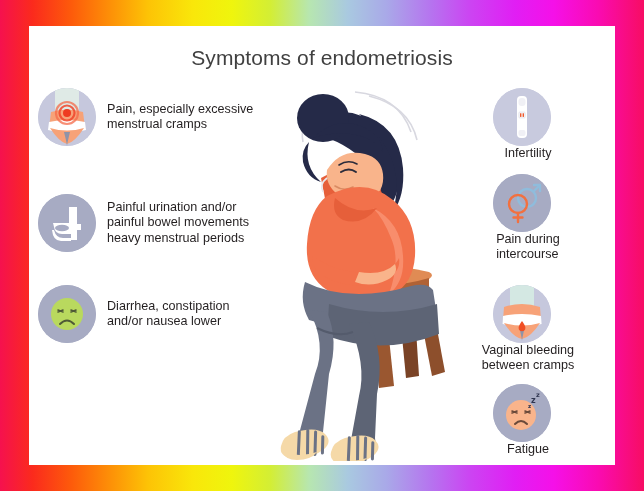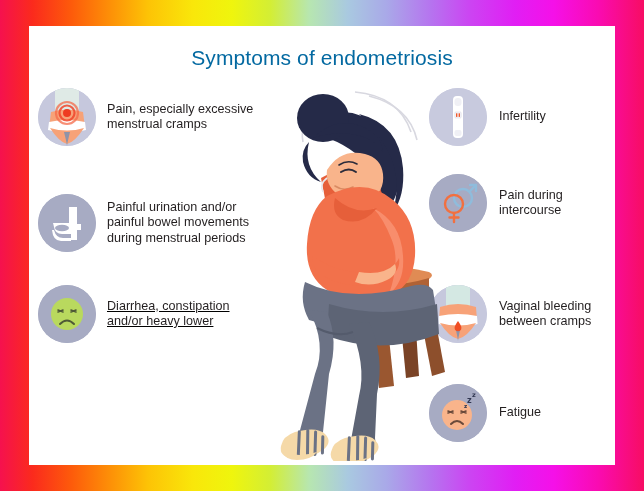--- a/index.html
+++ b/index.html
@@ -20,44 +20,44 @@
         #cc44f2 73%, #e11ef4 80%, #f510e8 86%, #fa0bb0 93%, #f70d63 100%);
   }
   #card{
     position:absolute;left:29px;top:26px;width:586px;height:439px;
     background:#ffffff;box-sizing:border-box;
   }
 
   
   #page-title{
     position:absolute;left:0;top:20px;width:586px;text-align:center;
-    font-size:21px;color:#0369a1;letter-spacing:.1px;font-weight:400;
+    font-size:21px;color:#404040;letter-spacing:.1px;font-weight:400;
   }
 
   
   .symptom{position:absolute;display:flex;align-items:center;}
   .sym-left{left:9px;width:260px;}
-  .sym-right{left:400px;width:186px;}
+  .sym-right{left:400px;width:186px;flex-direction:column;}
 
   .icon-circle{
     width:58px;height:58px;border-radius:50%;background:#a7abc3;
     flex:0 0 58px;position:relative;overflow:hidden;
   }
   .icon-circle.lavender{background:#c6c8dd;}
   .icon-circle.pale{background:#c8cade;}
 
   .sym-label{
     font-size:12.6px;line-height:15.4px;color:#231f20;margin-left:11px;
   }
   .sym-right .sym-label{margin-left:12px;}
 
   
   #row-0{top:62px;}
   #row-1{top:159px;margin-top:9px;}
-  #row-2{top:259px;text-decoration:underline;}
+  #row-2{top:259px;}
   #row-3{top:358px;}
   #row-4{top:62px;}
   #row-5{top:148px;}
   #row-6{top:259px;}
   #row-7{top:358px;}
 
   
   #illustration{position:absolute;left:180px;top:40px;width:260px;height:395px;}
 
   svg{display:block;}
@@ -95,37 +95,37 @@
         <svg width="58" height="58" viewBox="0 0 58 58">
           <circle cx="29" cy="29" r="29" fill="#a7abc3"></circle>
           <path d="M31 13 h8 v17 h4 v6 h-4 v10 h-6 v-6 h-9 q-7 0 -8 -7 l-1 -4 h16 z" fill="#ffffff"></path>
           <path d="M16 36 q2 8 9 8 h8 v3 h-10 q-8 0 -9 -11 z" fill="#ffffff"></path>
           <ellipse cx="24" cy="34" rx="7" ry="3.2" fill="#a7abc3"></ellipse>
         </svg>
       </div>
       <div class="sym-label">
         <div>Painful urination and/or</div>
         <div>painful bowel movements</div>
-        <div>during menstrual periods</div>
+        <div>heavy menstrual periods</div>
       </div>
     </div>
 
     <div class="symptom sym-left" id="row-2">
       <div class="icon-circle">
         <svg width="58" height="58" viewBox="0 0 58 58">
           <circle cx="29" cy="29" r="29" fill="#a7abc3"></circle>
           <circle cx="29" cy="29" r="16" fill="#b9d95e"></circle>
           <path d="M20 25 l5 2 M25 25 l-5 2" stroke="#4f5a36" stroke-width="1.6" stroke-linecap="round"></path>
           <path d="M33 25 l5 2 M38 25 l-5 2" stroke="#4f5a36" stroke-width="1.6" stroke-linecap="round"></path>
           <path d="M22 39 q7 -7 14 0" fill="none" stroke="#4f5a36" stroke-width="2" stroke-linecap="round"></path>
         </svg>
       </div>
       <div class="sym-label">
         <div>Diarrhea, constipation</div>
-        <div>and/or heavy lower</div>
+        <div>and/or nausea lower</div>
       </div>
     </div>
 
 
     <div class="symptom sym-right" id="row-4">
       <div class="icon-circle pale">
         <svg width="58" height="58" viewBox="0 0 58 58">
           <circle cx="29" cy="29" r="29" fill="#c8cade"></circle>
           <rect x="24" y="8" width="10" height="42" rx="4" fill="#ffffff"></rect>
           <rect x="25.5" y="10" width="7" height="8" rx="3" fill="#f0f0f5"></rect>

